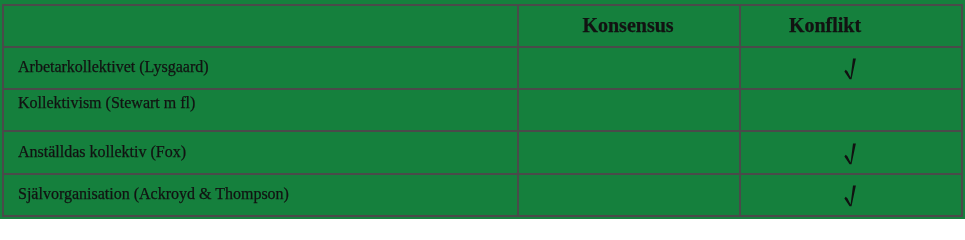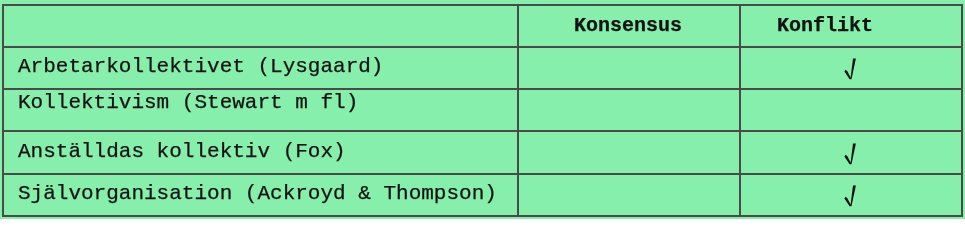--- a/index.html
+++ b/index.html
@@ -7,40 +7,40 @@
     padding: 0;
     width: 965px;
     height: 219px;
     background: #ffffff;
   }
   .page {
     position: relative;
     width: 965px;
     height: 219px;
     overflow: hidden;
-    background: #86efac;
-    font-family: Liberation Mono, monospace;
+    background: #15803d;
+    font-family: Liberation Serif, serif;
     filter: blur(0.35px);
   }
   .hline {
     position: absolute;
     background: #4a4a4a;
     height: 2px;
   }
   .vline {
     position: absolute;
     background: #4a4a4a;
     width: 2px;
   }
   .cell-text {
     position: absolute;
     -webkit-font-smoothing: antialiased;
     color: #121212;
     -webkit-text-stroke: 0.25px #121212;
-    font-size: 21px;
+    font-size: 16px;
     line-height: 21px;
     white-space: nowrap;
   }
   .row-label { left: 18px; }
   .hdr-text {
     font-weight: bold;
     font-size: 20px;
     text-align: center;
   }
   .mark {

